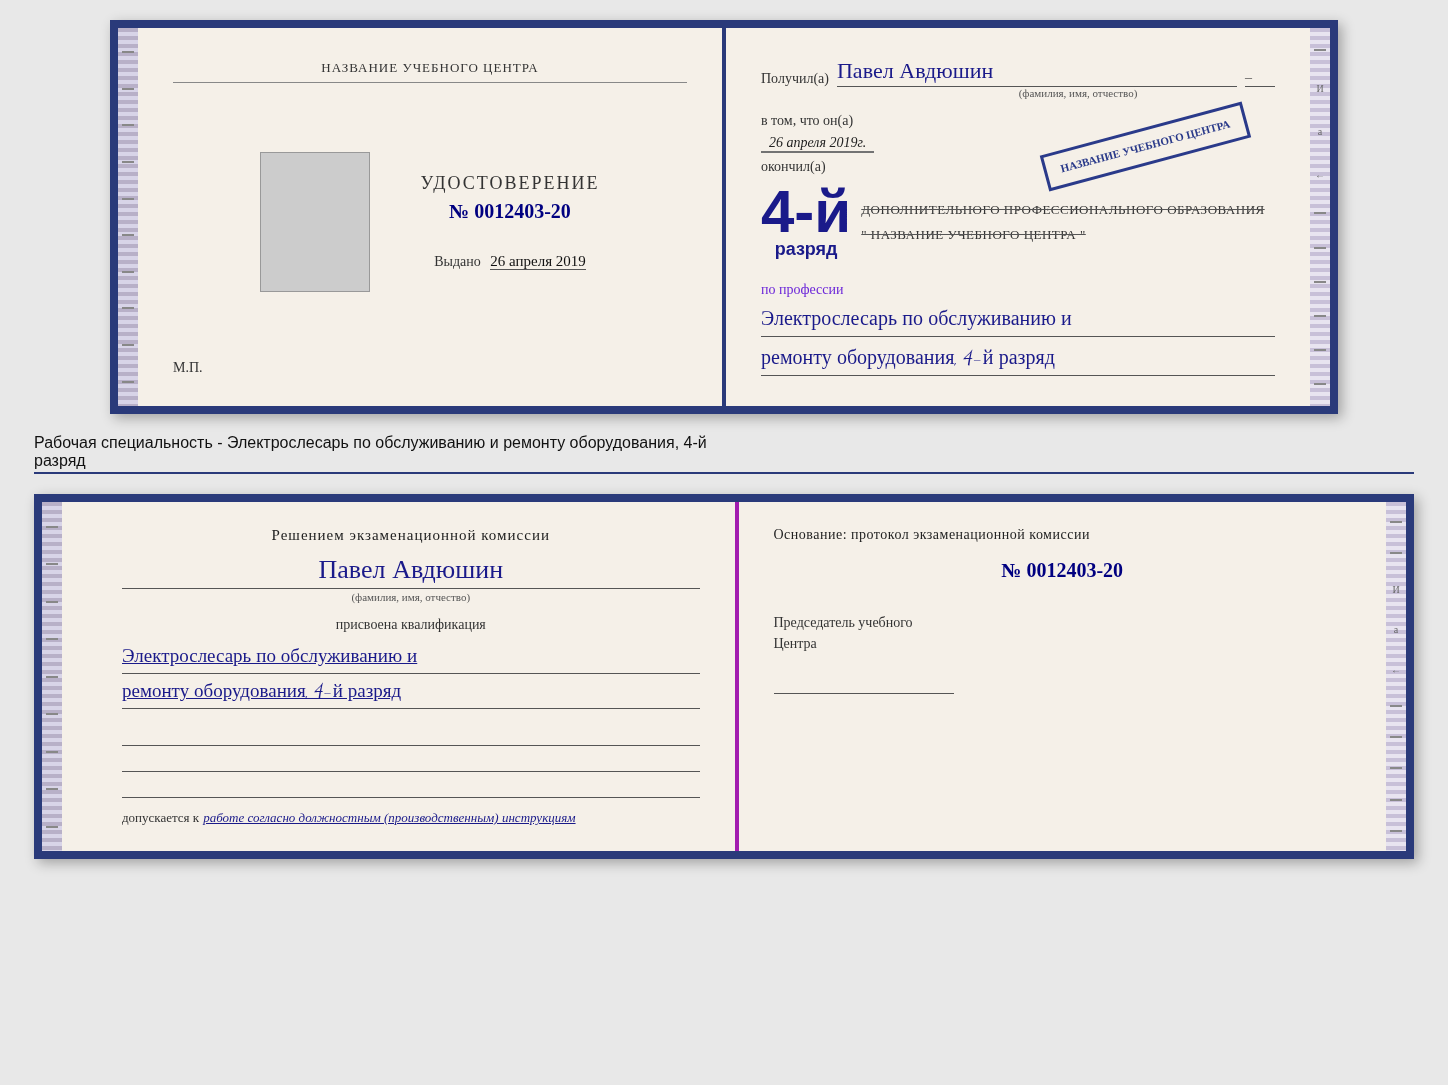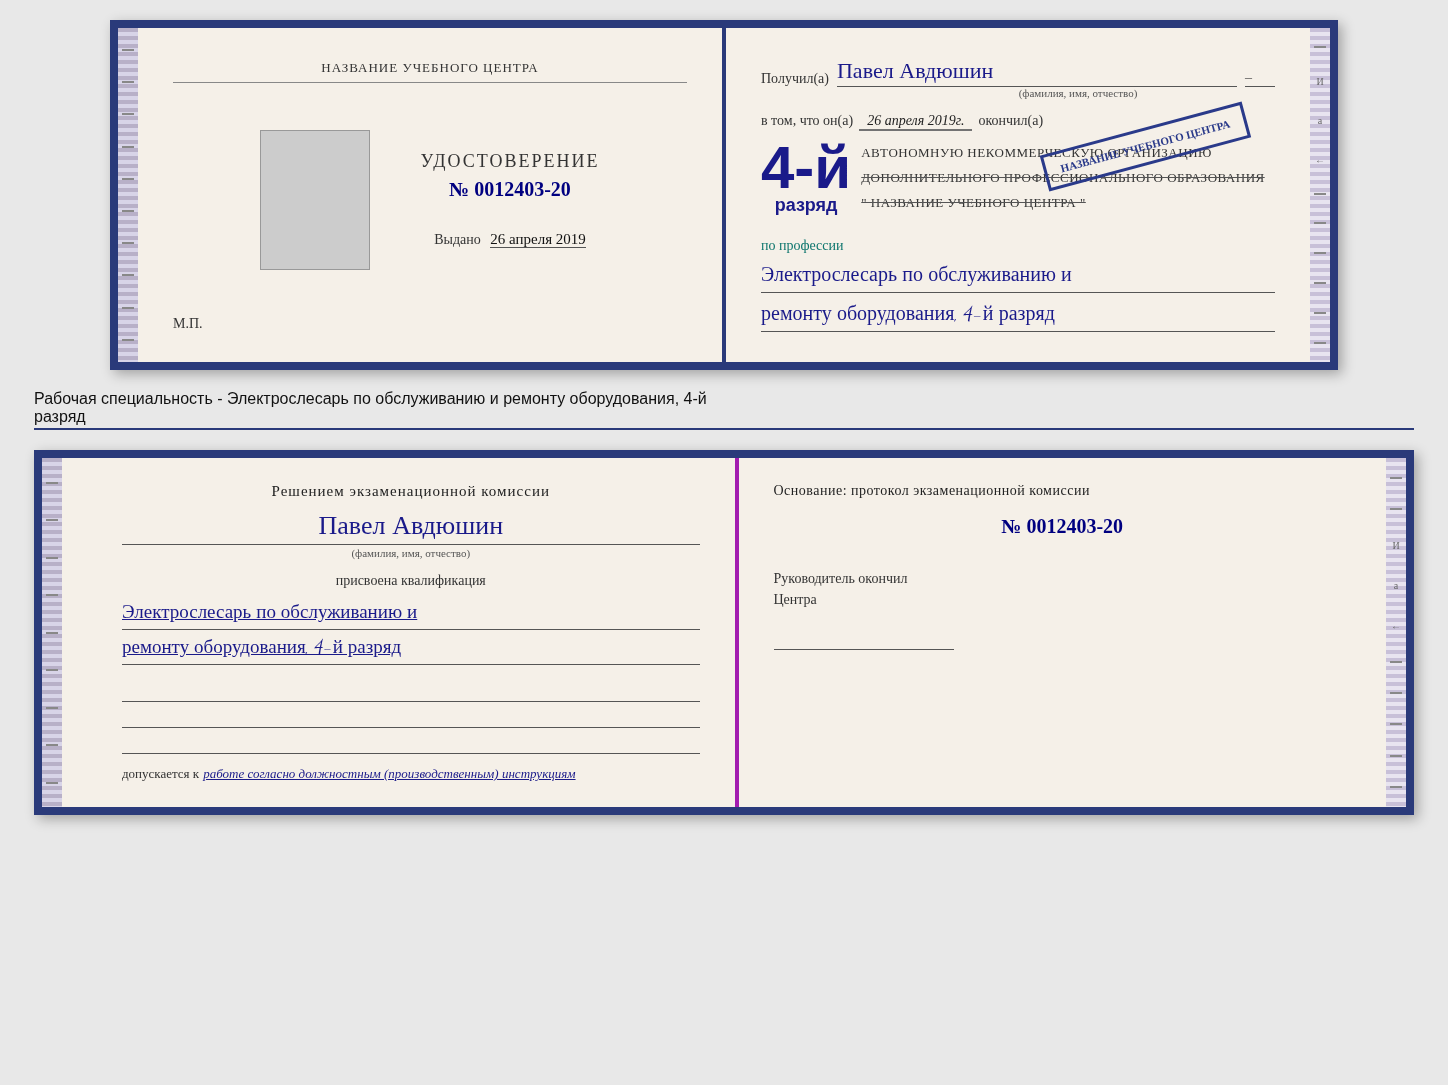--- a/index.html
+++ b/index.html
@@ -300,20 +300,21 @@
       justify-content: space-around;
       padding: 6px 2px;
     }
 
     .vtom-row {
       display: flex;
       align-items: baseline;
       gap: 6px;
       flex-wrap: wrap;
       margin-top: 14px;
+      flex-direction: column;
     }
   </style>
 </head>
 <body>
 
 <div class="booklet">
 
   <div class="outer-side">
     <div class="side-dash"></div>
       <div class="side-dash"></div>
@@ -361,32 +362,31 @@
       <span class="vtom-date" style="font-style:italic; font-size:14px; color:#222; border-bottom:2px solid #737373; padding:0 8px;">26 апреля 2019г.</span>
       <span style="font-size:14px; color:#333;">окончил(а)</span>
     </div>
 
     <div style="display:flex; align-items:center; margin-top:10px;">
       <div style="display:flex; flex-direction:column; align-items:center; margin-right:10px;">
         <span style="font-size:60px; font-weight:bold; color:#1a1a8a; font-family:Arial; line-height:0.9;">4-й</span>
         <span style="font-size:18px; font-weight:bold; color:#1a1a8a; font-family:Arial;">разряд</span>
       </div>
       <div style="font-size:13px; color:#333; text-transform:uppercase; letter-spacing:0.5px; line-height:1.9;">
-        <div>АВТОНОМНУЮ НЕКОММЕРЧЕСКУЮ ОРГАНИЗАЦИЮ</div>
         <div style="text-decoration:line-through; text-decoration-color:#555;">ДОПОЛНИТЕЛЬНОГО ПРОФЕССИОНАЛЬНОГО ОБРАЗОВАНИЯ</div>
         <div style="text-decoration:line-through; text-decoration-color:#555;">" НАЗВАНИЕ УЧЕБНОГО ЦЕНТРА "</div>
       </div>
     </div>
 
     <div class="stamp-overlay">
       <div style="font-size:11px; text-transform:uppercase;">НАЗВАНИЕ УЧЕБНОГО ЦЕНТРА</div>
     </div>
 
     <div style="margin-top:22px;">
-      <span class="po-professii" style="font-size:14px; color:#0f766e; display:block;">по профессии</span>
+      <span class="po-professii" style="font-size:14px; color:#6d28d9; display:block;">по профессии</span>
       <span class="profession-value">Электрослесарь по обслуживанию и</span>
       <span class="profession-value">ремонту оборудования, 4-й разряд</span>
     </div>
   </div>
 
   <div class="booklet-right-side">
     <div class="side-dash"></div>
     <div style="font-size:10px; color:#666;">И</div>
     <div style="font-size:10px; color:#666;">а</div>
     <div style="font-size:10px; color:#666;">←</div>
@@ -443,21 +443,21 @@
 
   <div class="booklet-bottom-right">
     <div class="osnovanie-title">Основание: протокол экзаменационной комиссии</div>
 
     <span class="protocol-number">№ 0012403-20</span>
 
 
 
     <div style="margin-top:30px;" class="predsedatel-block">
       <div class="role-title">
-        <span>Руководитель окончил</span><br>
+        <span>Председатель учебного</span><br>
         <span>Центра</span>
       </div>
       <div class="sig-line"></div>
     </div>
   </div>
 
   <div class="booklet-right-side">
     <div class="side-dash"></div>
     <div class="side-dash"></div>
     <div style="font-size:10px; color:#666;">И</div>

